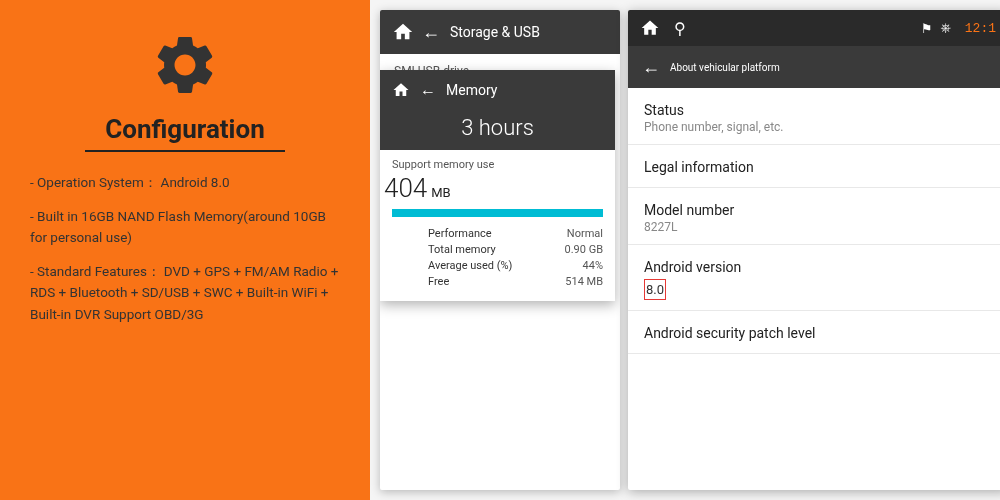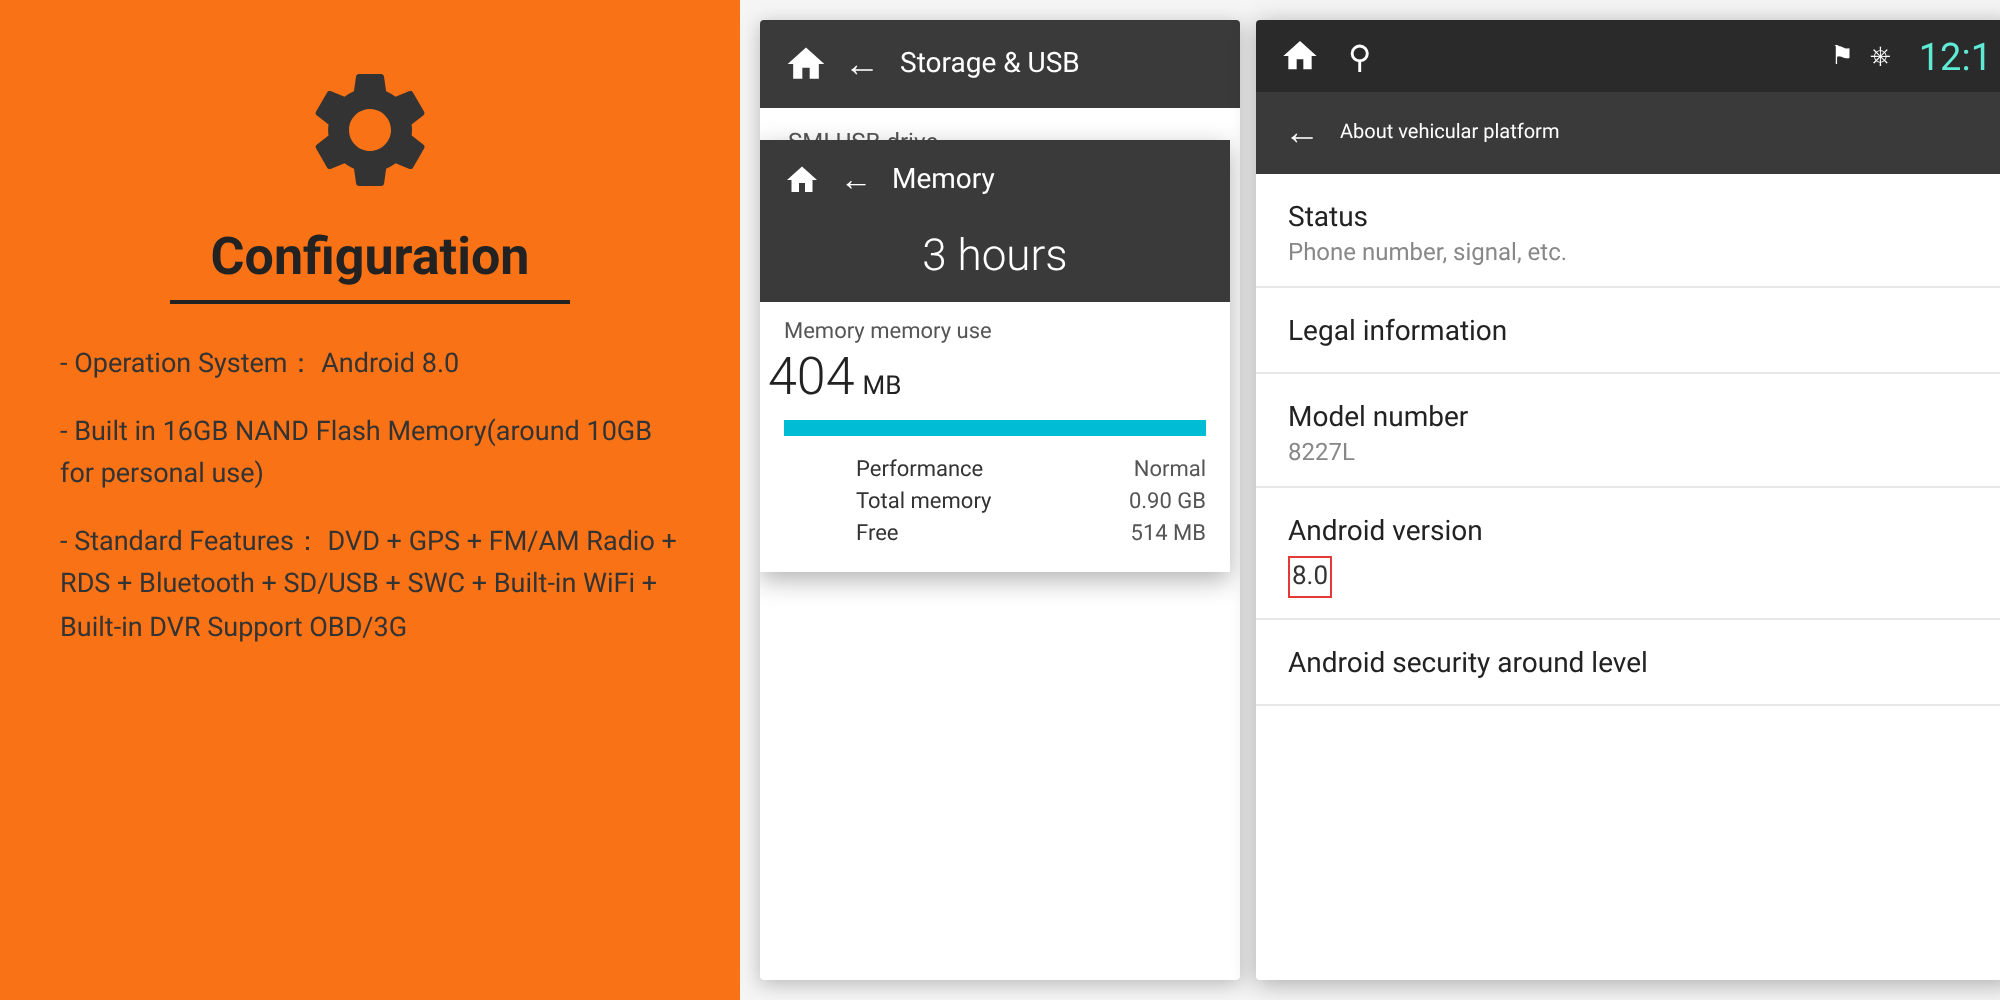--- a/index.html
+++ b/index.html
@@ -269,22 +269,23 @@
     }
     .topbar-spacer { flex: 1; }
     .topbar-icons {
       display: flex;
       gap: 8px;
       align-items: center;
       color: #fff;
       font-size: 13px;
     }
     .topbar-time {
-      color: #5eead4;
-      font-size: 19px;
+      color: #f97316;
+      font-size: 13px;
+      font-family: Liberation Mono, monospace;
     }
     .right-header {
       background: #3a3a3a;
       display: flex;
       align-items: center;
       padding: 10px 14px;
       gap: 10px;
     }
     .right-header-back {
       color: #fff;
@@ -371,34 +372,38 @@
 
   <div class="memory-overlay">
     <div class="memory-header">
       <svg class="home-icon-sm" viewBox="0 0 24 24">
           <path d="M10 20v-6h4v6h5v-8h3L12 3 2 12h3v8z"></path>
         </svg>
       <span class="memory-back">←</span>
       <span class="memory-title">Memory</span>
     </div>
     <div class="memory-hours">3 hours</div>
-    <div class="memory-avg-label">Memory memory use</div>
+    <div class="memory-avg-label">Support memory use</div>
     <div class="memory-mb">
       <span class="num">404</span>
       <span class="unit">MB</span>
     </div>
     <div class="memory-teal-bar"></div>
     <div class="memory-stats">
       <div class="memory-stat-row">
         <span>Performance</span>
         <span class="memory-stat-val">Normal</span>
       </div>
       <div class="memory-stat-row">
         <span>Total memory</span>
         <span class="memory-stat-val">0.90 GB</span>
+      </div>
+      <div class="memory-stat-row">
+        <span>Average used (%)</span>
+        <span class="memory-stat-val">44%</span>
       </div>
       <div class="memory-stat-row">
         <span>Free</span>
         <span class="memory-stat-val">514 MB</span>
       </div>
     </div>
   </div>
 </div>
 
 <div class="right-panel">
@@ -430,16 +435,16 @@
       <div class="right-row-title">Model number</div>
       <div class="right-row-sub">8227L</div>
     </div>
     <div class="right-row">
       <div class="right-row-title">Android version</div>
       <div class="android-version-box">
         <span>8.0</span>
       </div>
     </div>
     <div class="right-row">
-      <div class="right-row-title">Android security around level</div>
+      <div class="right-row-title">Android security patch level</div>
     </div>
   </div>
 </div>
 
 </body></html>

